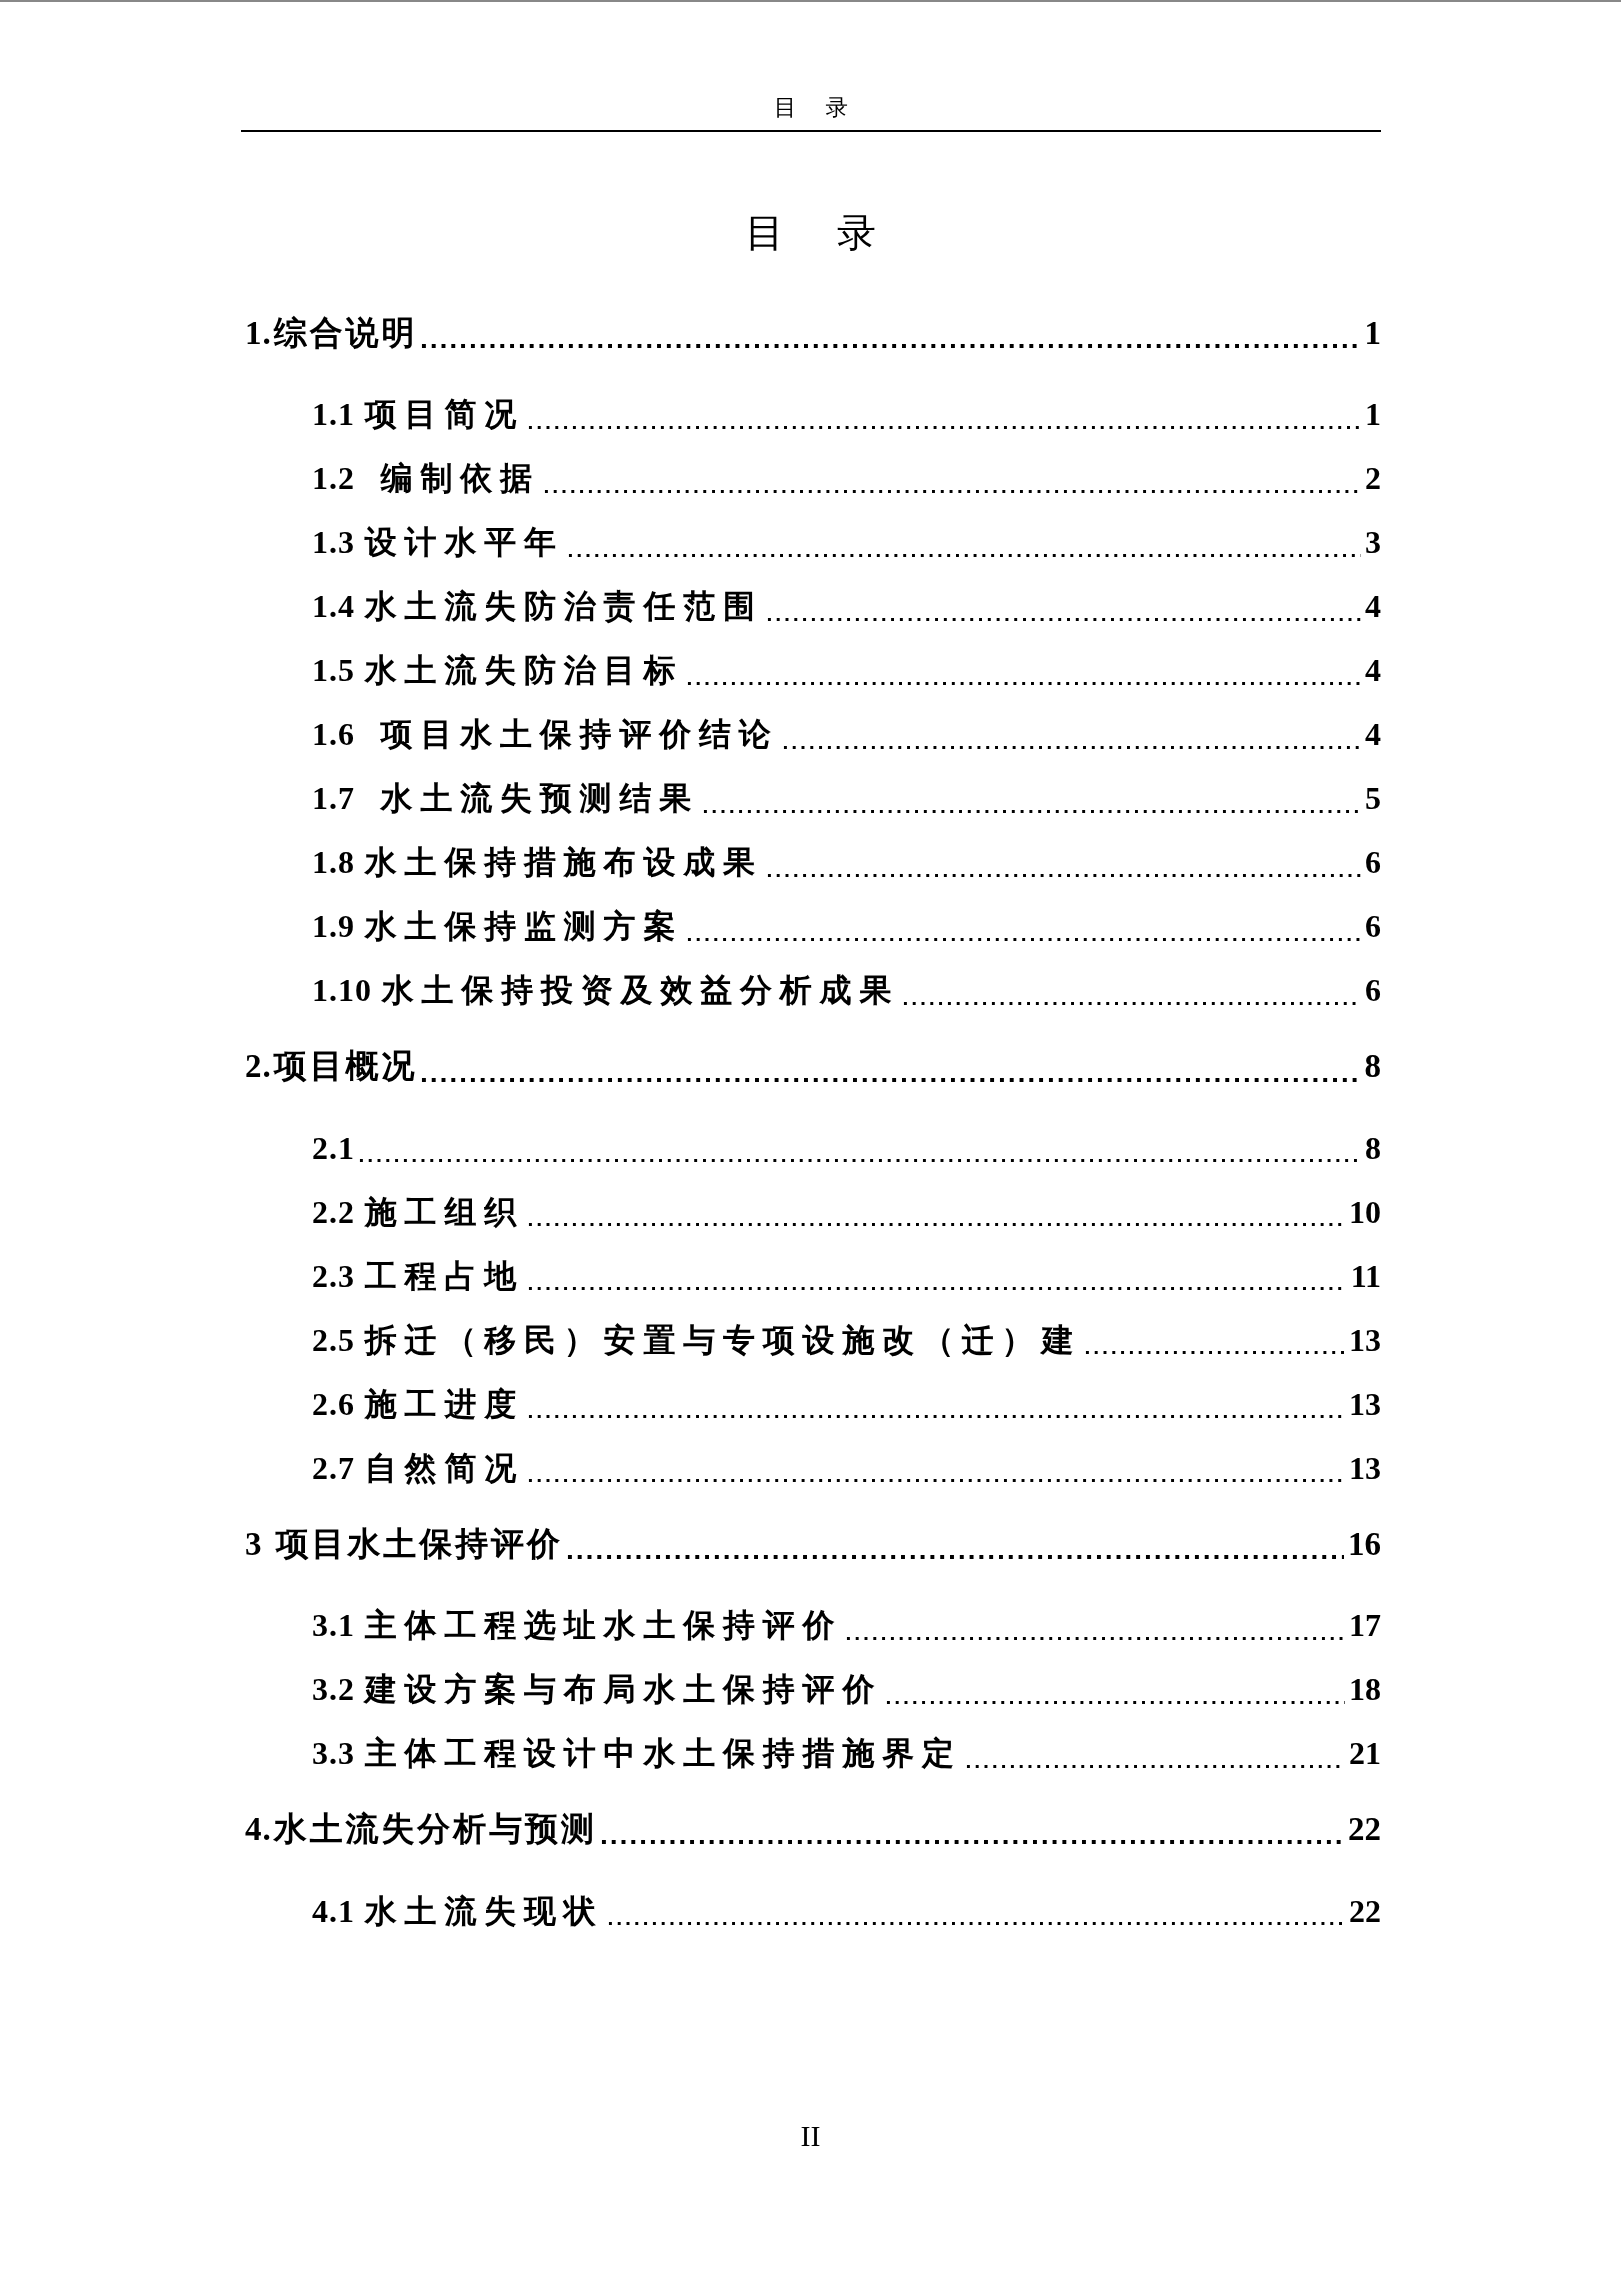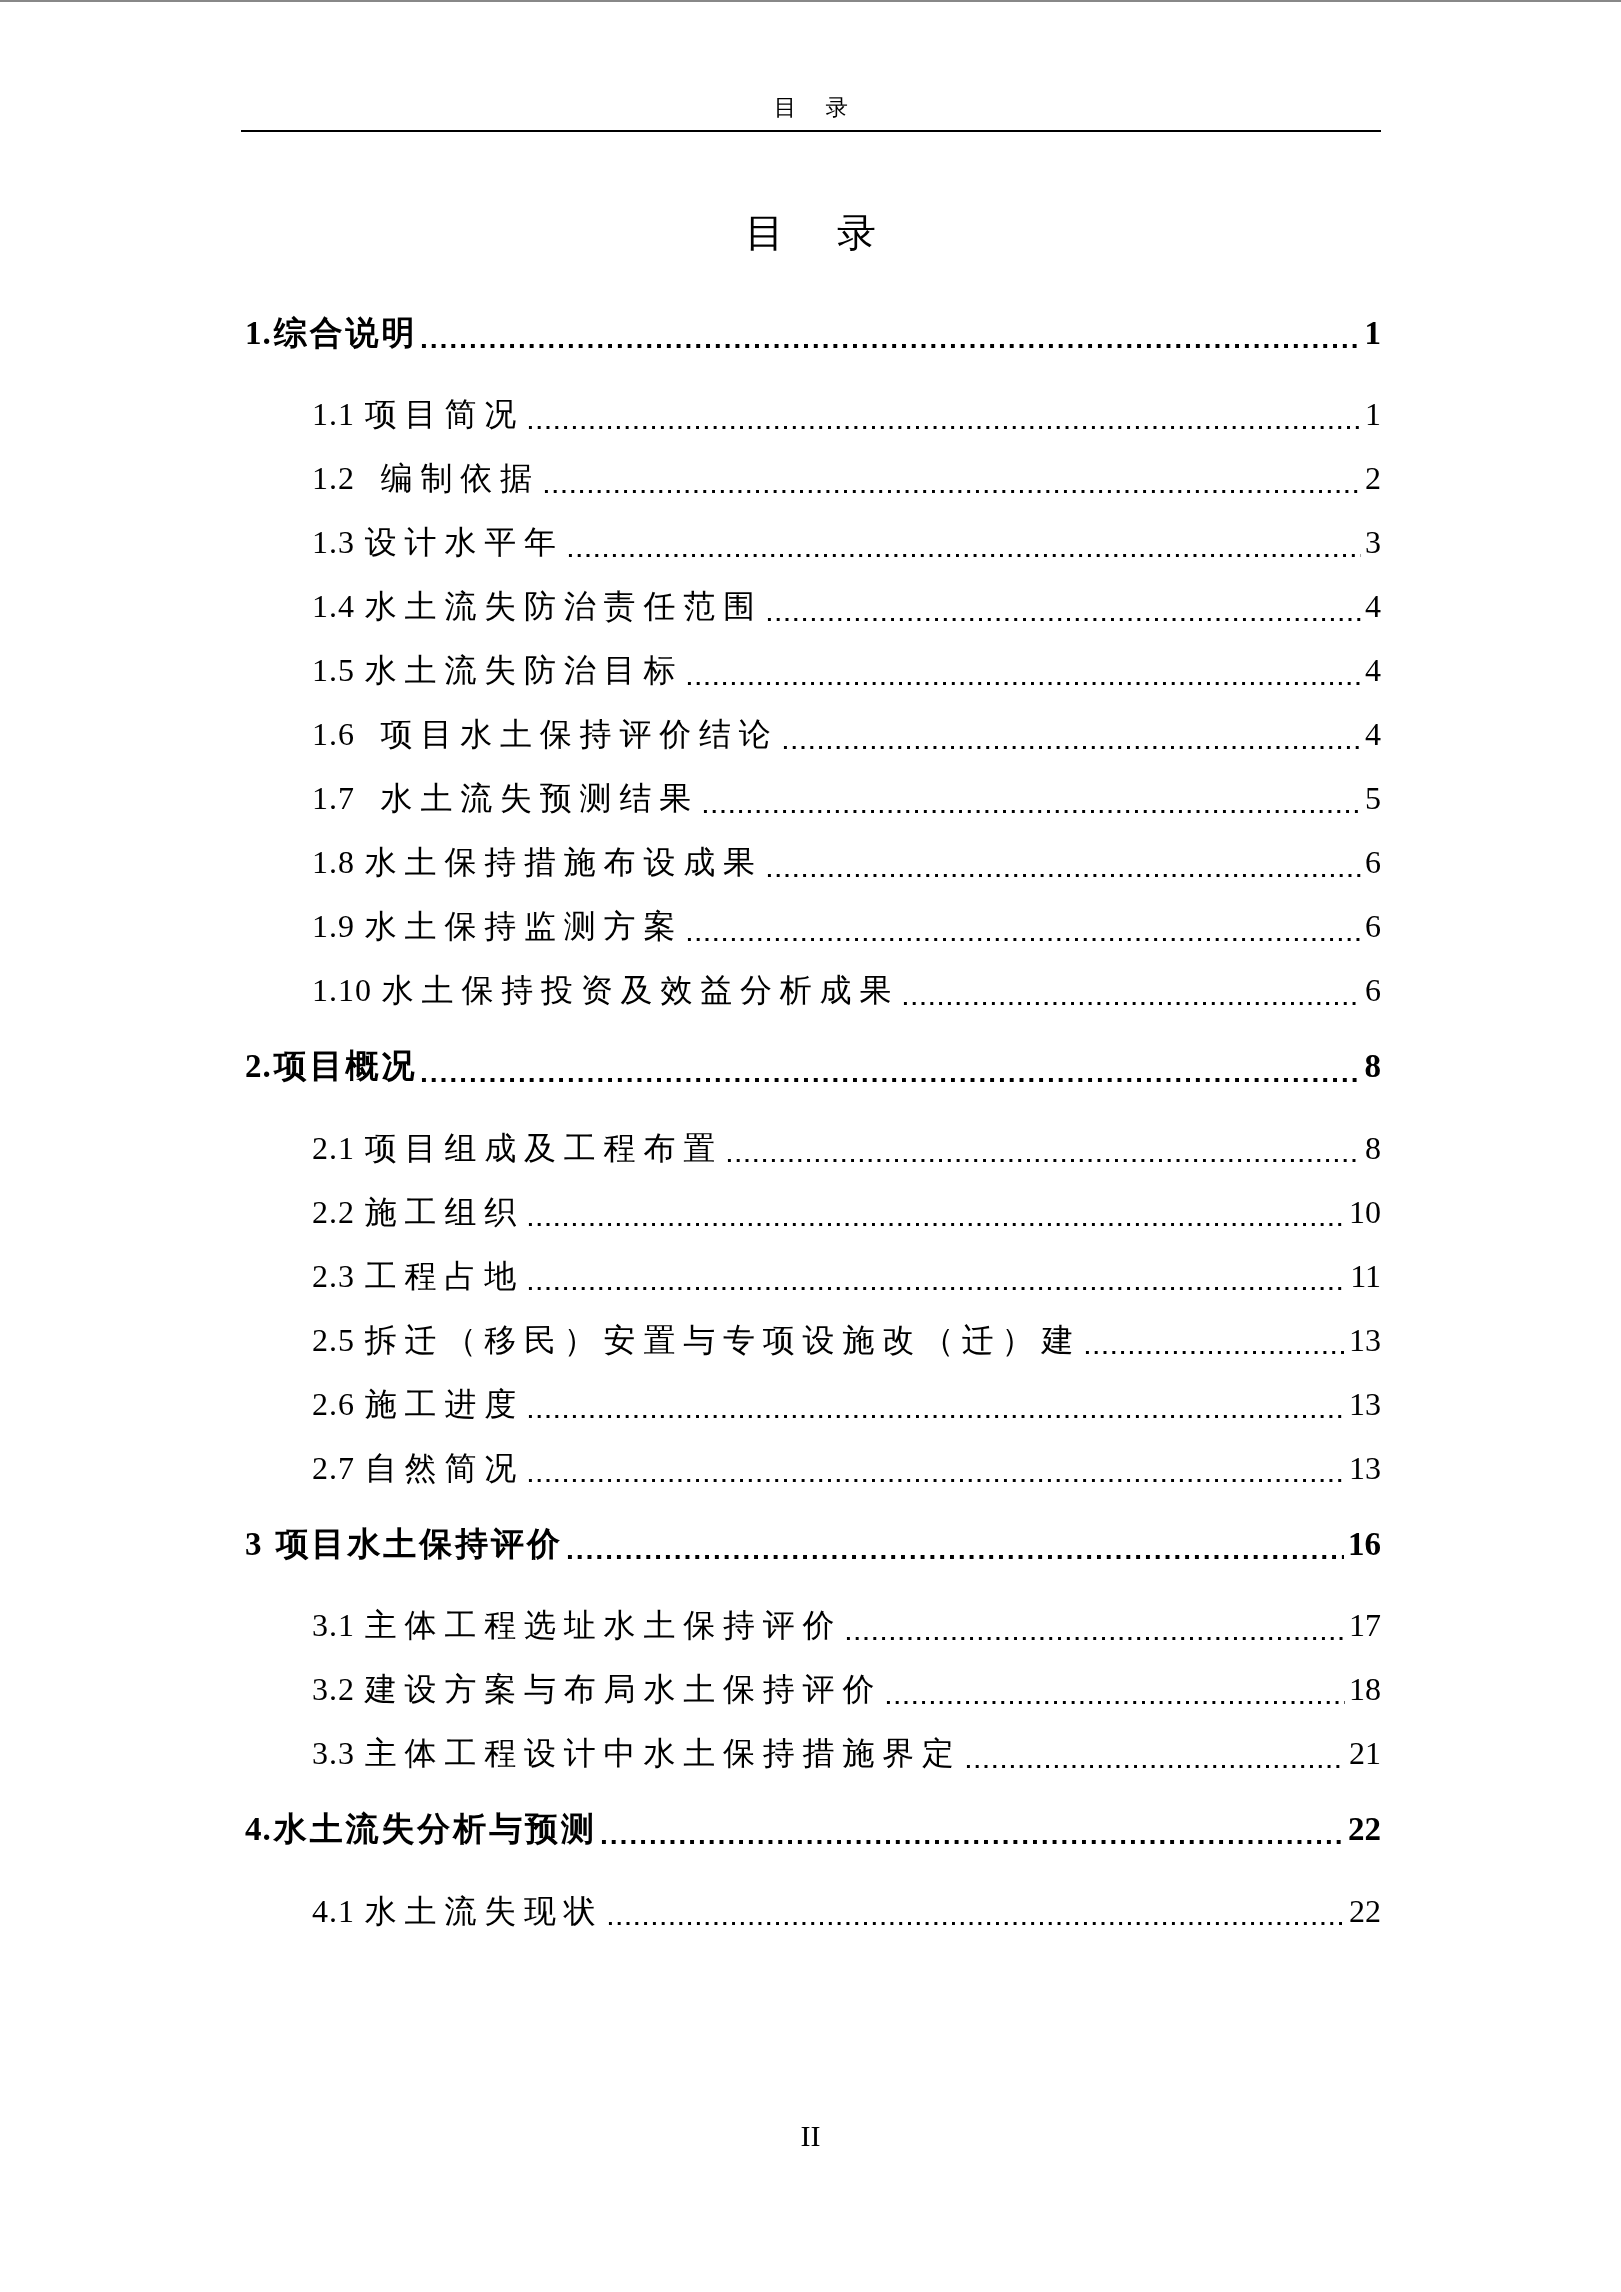--- a/index.html
+++ b/index.html
@@ -59,21 +59,21 @@
     height: 64px;
     line-height: 64px;
     font-size: 32px;
     white-space: pre;
   }
   .toc-row.lvl1 {
     font-weight: bold;
     font-size: 33px;
     margin: 11.8px 0 17.6px 0;
   }
-  .toc-row.lvl2 { padding-left: 67px; }
+  .toc-row.lvl2 { padding-left: 67px; font-weight: bold; }
 
   .toc-row .num { letter-spacing: 1px; flex: 0 0 auto; }
   .toc-row .label { flex: 0 0 auto; }
   .toc-row.lvl2 .label { margin-left: 9.8px; letter-spacing: 7.8px; }
   .toc-row.lvl1 .label { margin-left: 2px;  letter-spacing: 2.9px; }
 
   .toc-row .dots {
     flex: 1 1 auto;
     margin: 0 3.9px 0 2px;
     background-image: radial-gradient(circle, #000 1.6px, rgba(0,0,0,0) 1.9px);
@@ -178,21 +178,20 @@
     <span class="pagenum">6</span>
   </div>
       <div class="toc-row lvl1">
     <span class="num">2.</span>
     <span class="label">项目概况</span>
     <span class="dots"></span>
     <span class="pagenum">8</span>
   </div>
       <div class="toc-row lvl2">
     <span class="num">2.1</span>
-    <span class="label">项目组成及工程布置</span>
     <span class="dots"></span>
     <span class="pagenum">8</span>
   </div>
       <div class="toc-row lvl2">
     <span class="num">2.2</span>
     <span class="label">施工组织</span>
     <span class="dots"></span>
     <span class="pagenum">10</span>
   </div>
       <div class="toc-row lvl2">

